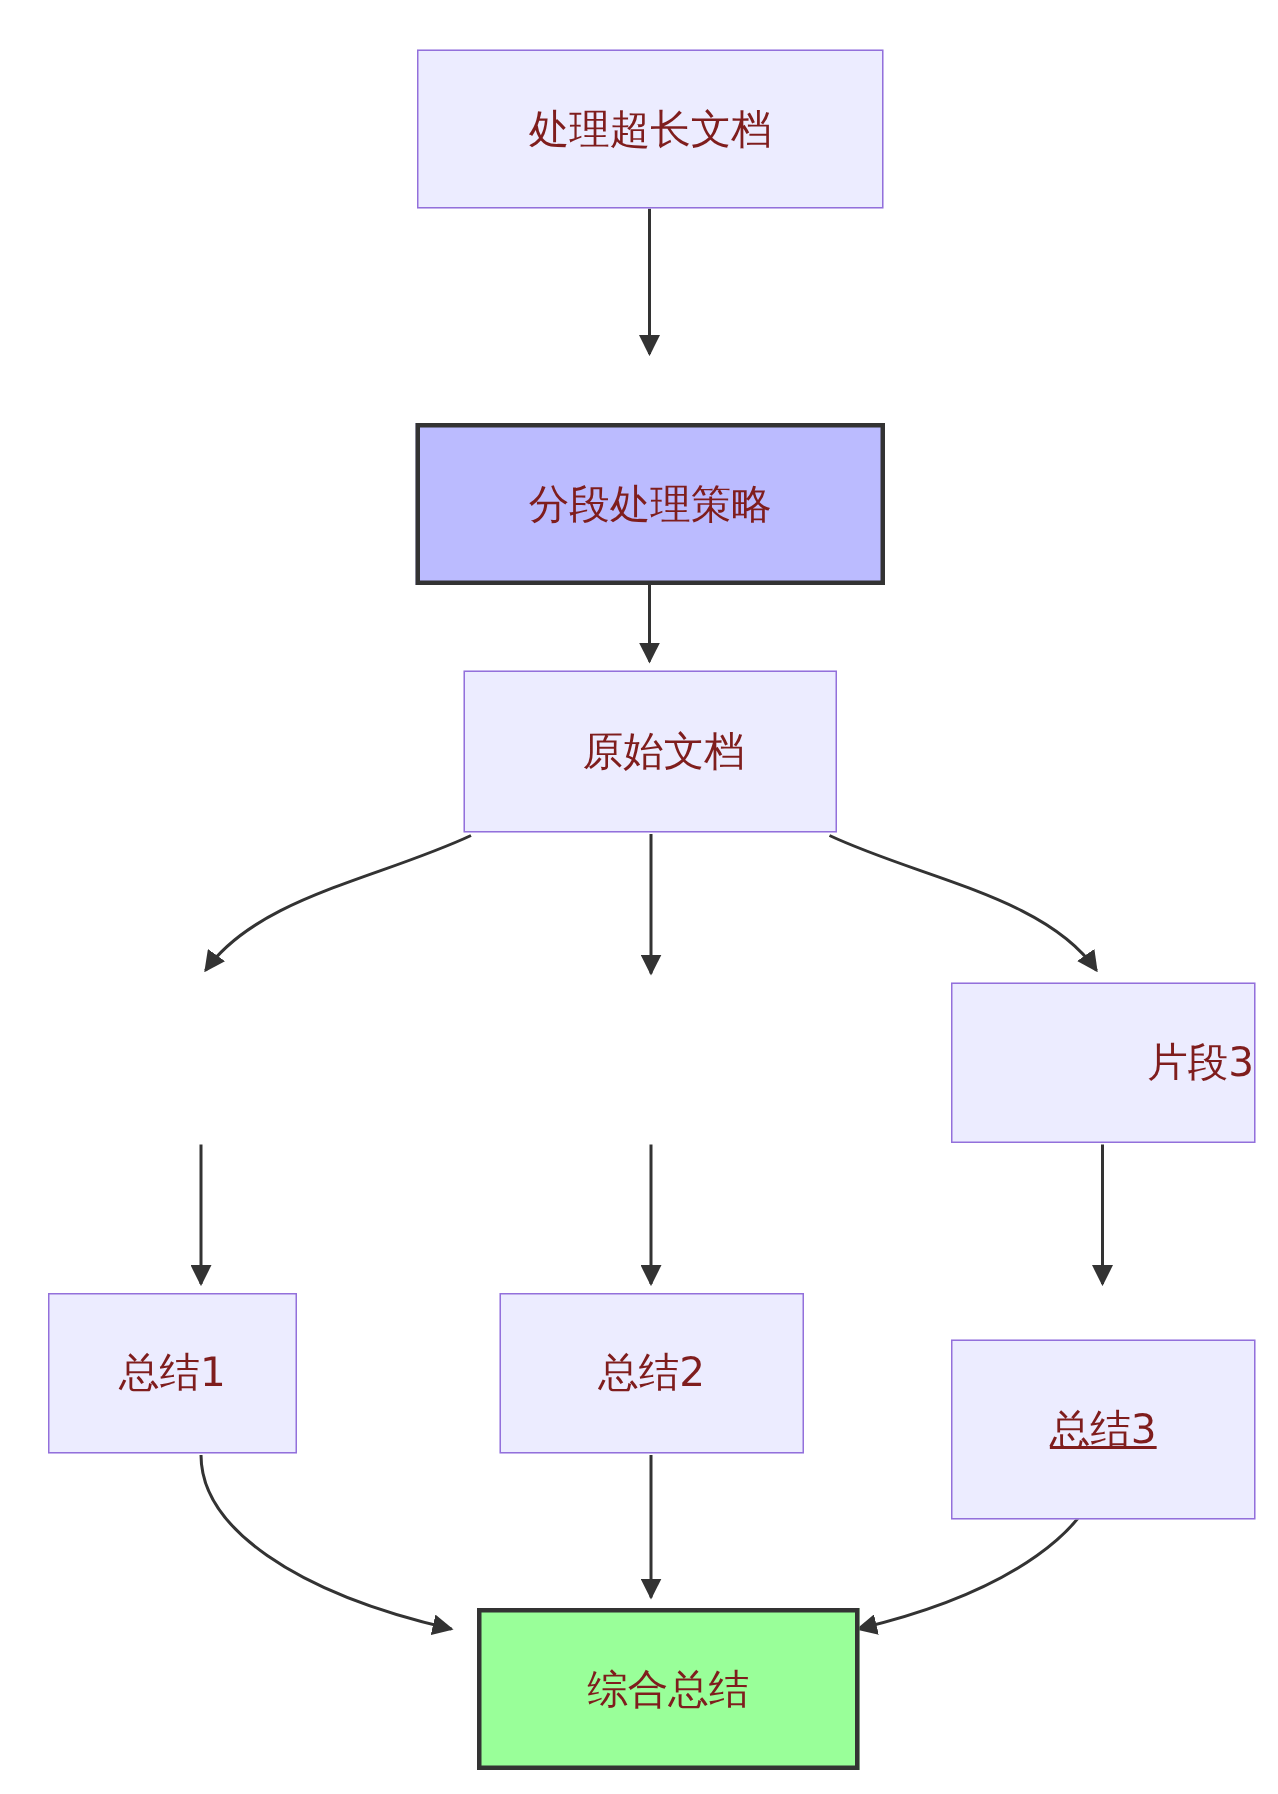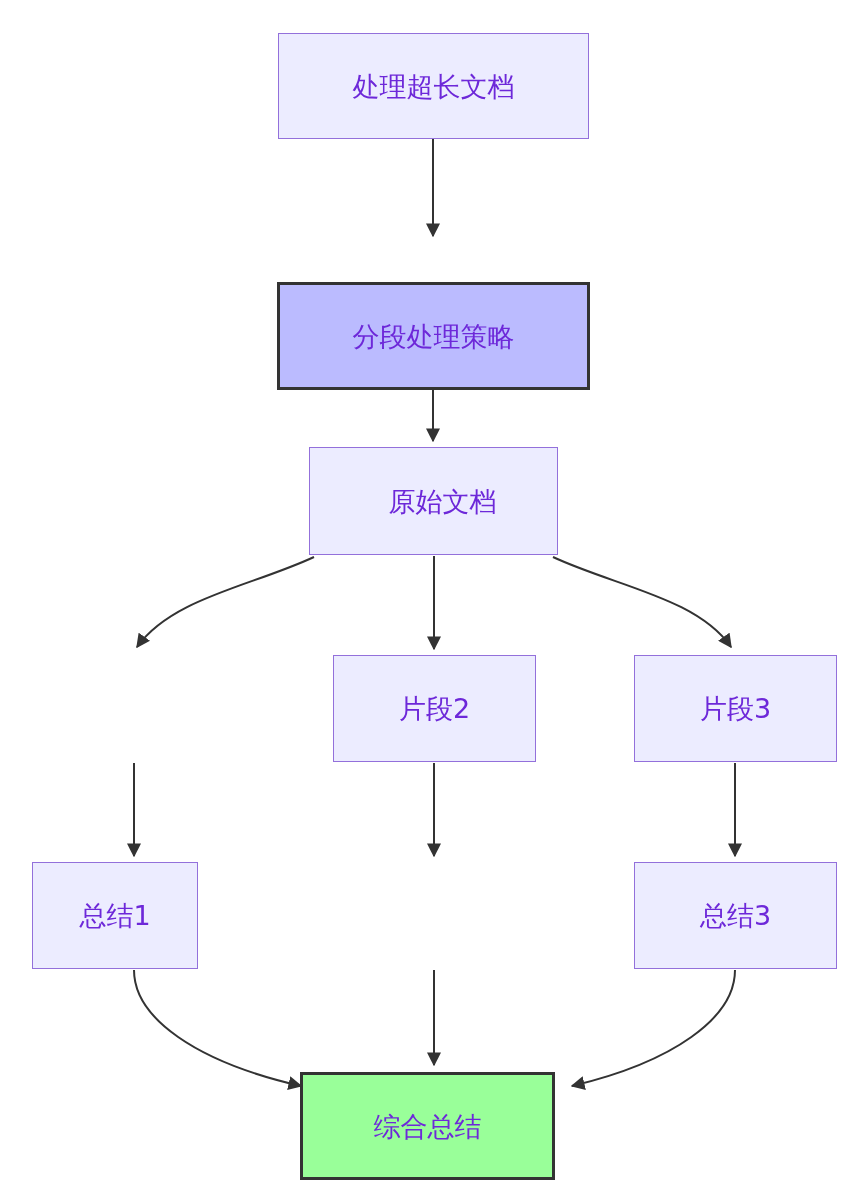--- a/index.html
+++ b/index.html
@@ -24,45 +24,45 @@
     pointer-events: none;
   }
   .node {
     position: absolute;
     box-sizing: border-box;
     display: flex;
     align-items: center;
     justify-content: center;
     background: #ECECFF;
     border: 1.5px solid #9370DB;
-    color: #6d28d9;
+    color: #7f1d1d;
     font-size: 27px;
     line-height: 1;
     white-space: nowrap;
     text-align: center;
   }
   .node--highlight {
     background: #BBBBFF;
     border: 3.5px solid #333333;
   }
   .node--result {
     background: #99FF99;
     border: 3.5px solid #333333;
   }
   
   #n-process-doc { left: 278px; top: 33px;  width: 311px; height: 106px; }
   #n-strategy    { left: 277px; top: 242px; width: 313px; height: 108px; margin-top: 40px; }
   #n-original    { left: 309px; top: 447px; width: 249px; height: 108px; padding-left: 18px; }
   #n-frag1       { left: 32px;  top: 655px; width: 203px; height: 107px; }
   #n-frag2       { left: 333px; top: 655px; width: 203px; height: 107px; }
-  #n-frag3       { left: 634px; top: 655px; width: 203px; height: 107px; }
+  #n-frag3       { left: 634px; top: 655px; width: 203px; height: 107px; justify-content: flex-end; }
   #n-sum1        { left: 32px;  top: 862px; width: 166px; height: 107px; }
   #n-sum2        { left: 333px; top: 862px; width: 203px; height: 107px; }
-  #n-sum3        { left: 634px; top: 862px; width: 203px; height: 107px; }
-  #n-final       { left: 300px; top: 1072px; width: 255px; height: 108px; }
+  #n-sum3        { left: 634px; top: 893px; width: 203px; height: 120px; text-decoration: underline; }
+  #n-final       { left: 318px; top: 1072px; width: 255px; height: 108px; }
   .edge {
     stroke: #333333;
     stroke-width: 2px;
     fill: none;
   }
 </style>
 </head>
 <body>
 
 <div class="canvas">
@@ -92,32 +92,32 @@
 
   <div id="n-strategy" class="node node--highlight">
     <span>分段处理策略</span>
   </div>
 
   <div id="n-original" class="node">
     <span>原始文档</span>
   </div>
 
 
-  <div id="n-frag2" class="node">
-    <span>片段2</span>
-  </div>
 
   <div id="n-frag3" class="node">
     <span>片段3</span>
   </div>
 
   <div id="n-sum1" class="node">
     <span>总结1</span>
   </div>
 
+  <div id="n-sum2" class="node">
+    <span>总结2</span>
+  </div>
 
   <div id="n-sum3" class="node">
     <span>总结3</span>
   </div>
 
   <div id="n-final" class="node node--result">
     <span>综合总结</span>
   </div>
 
 </div>

